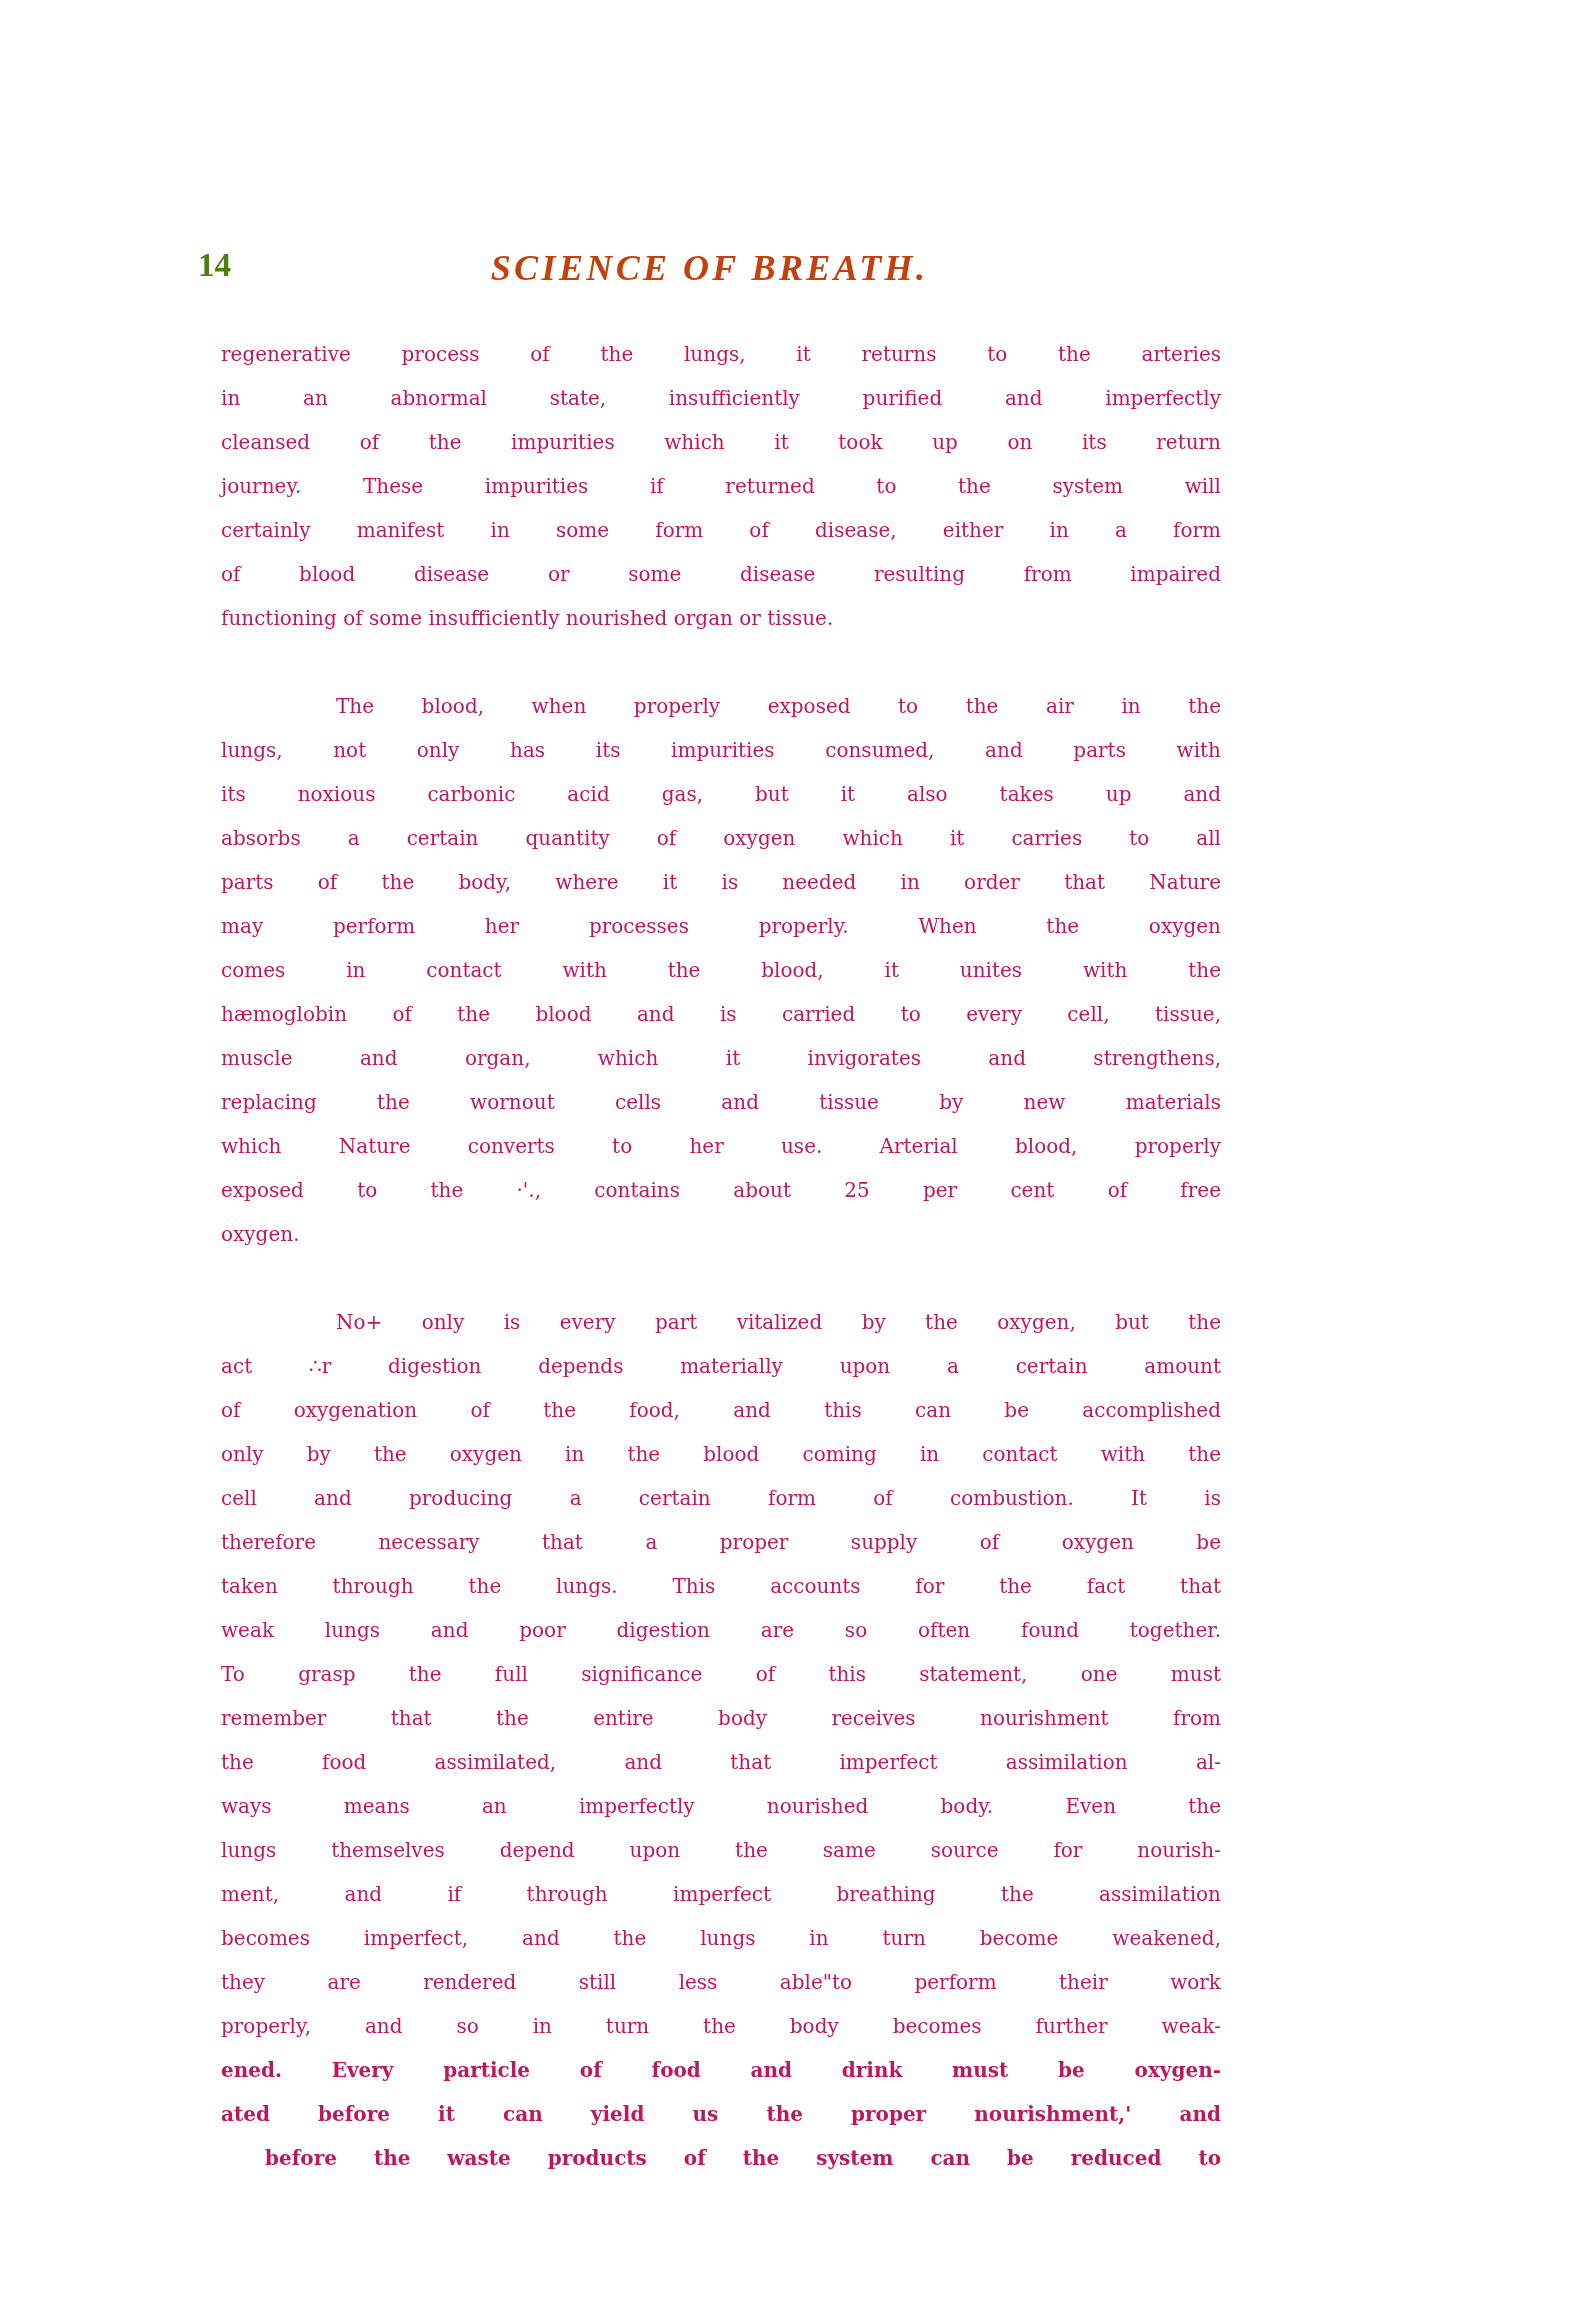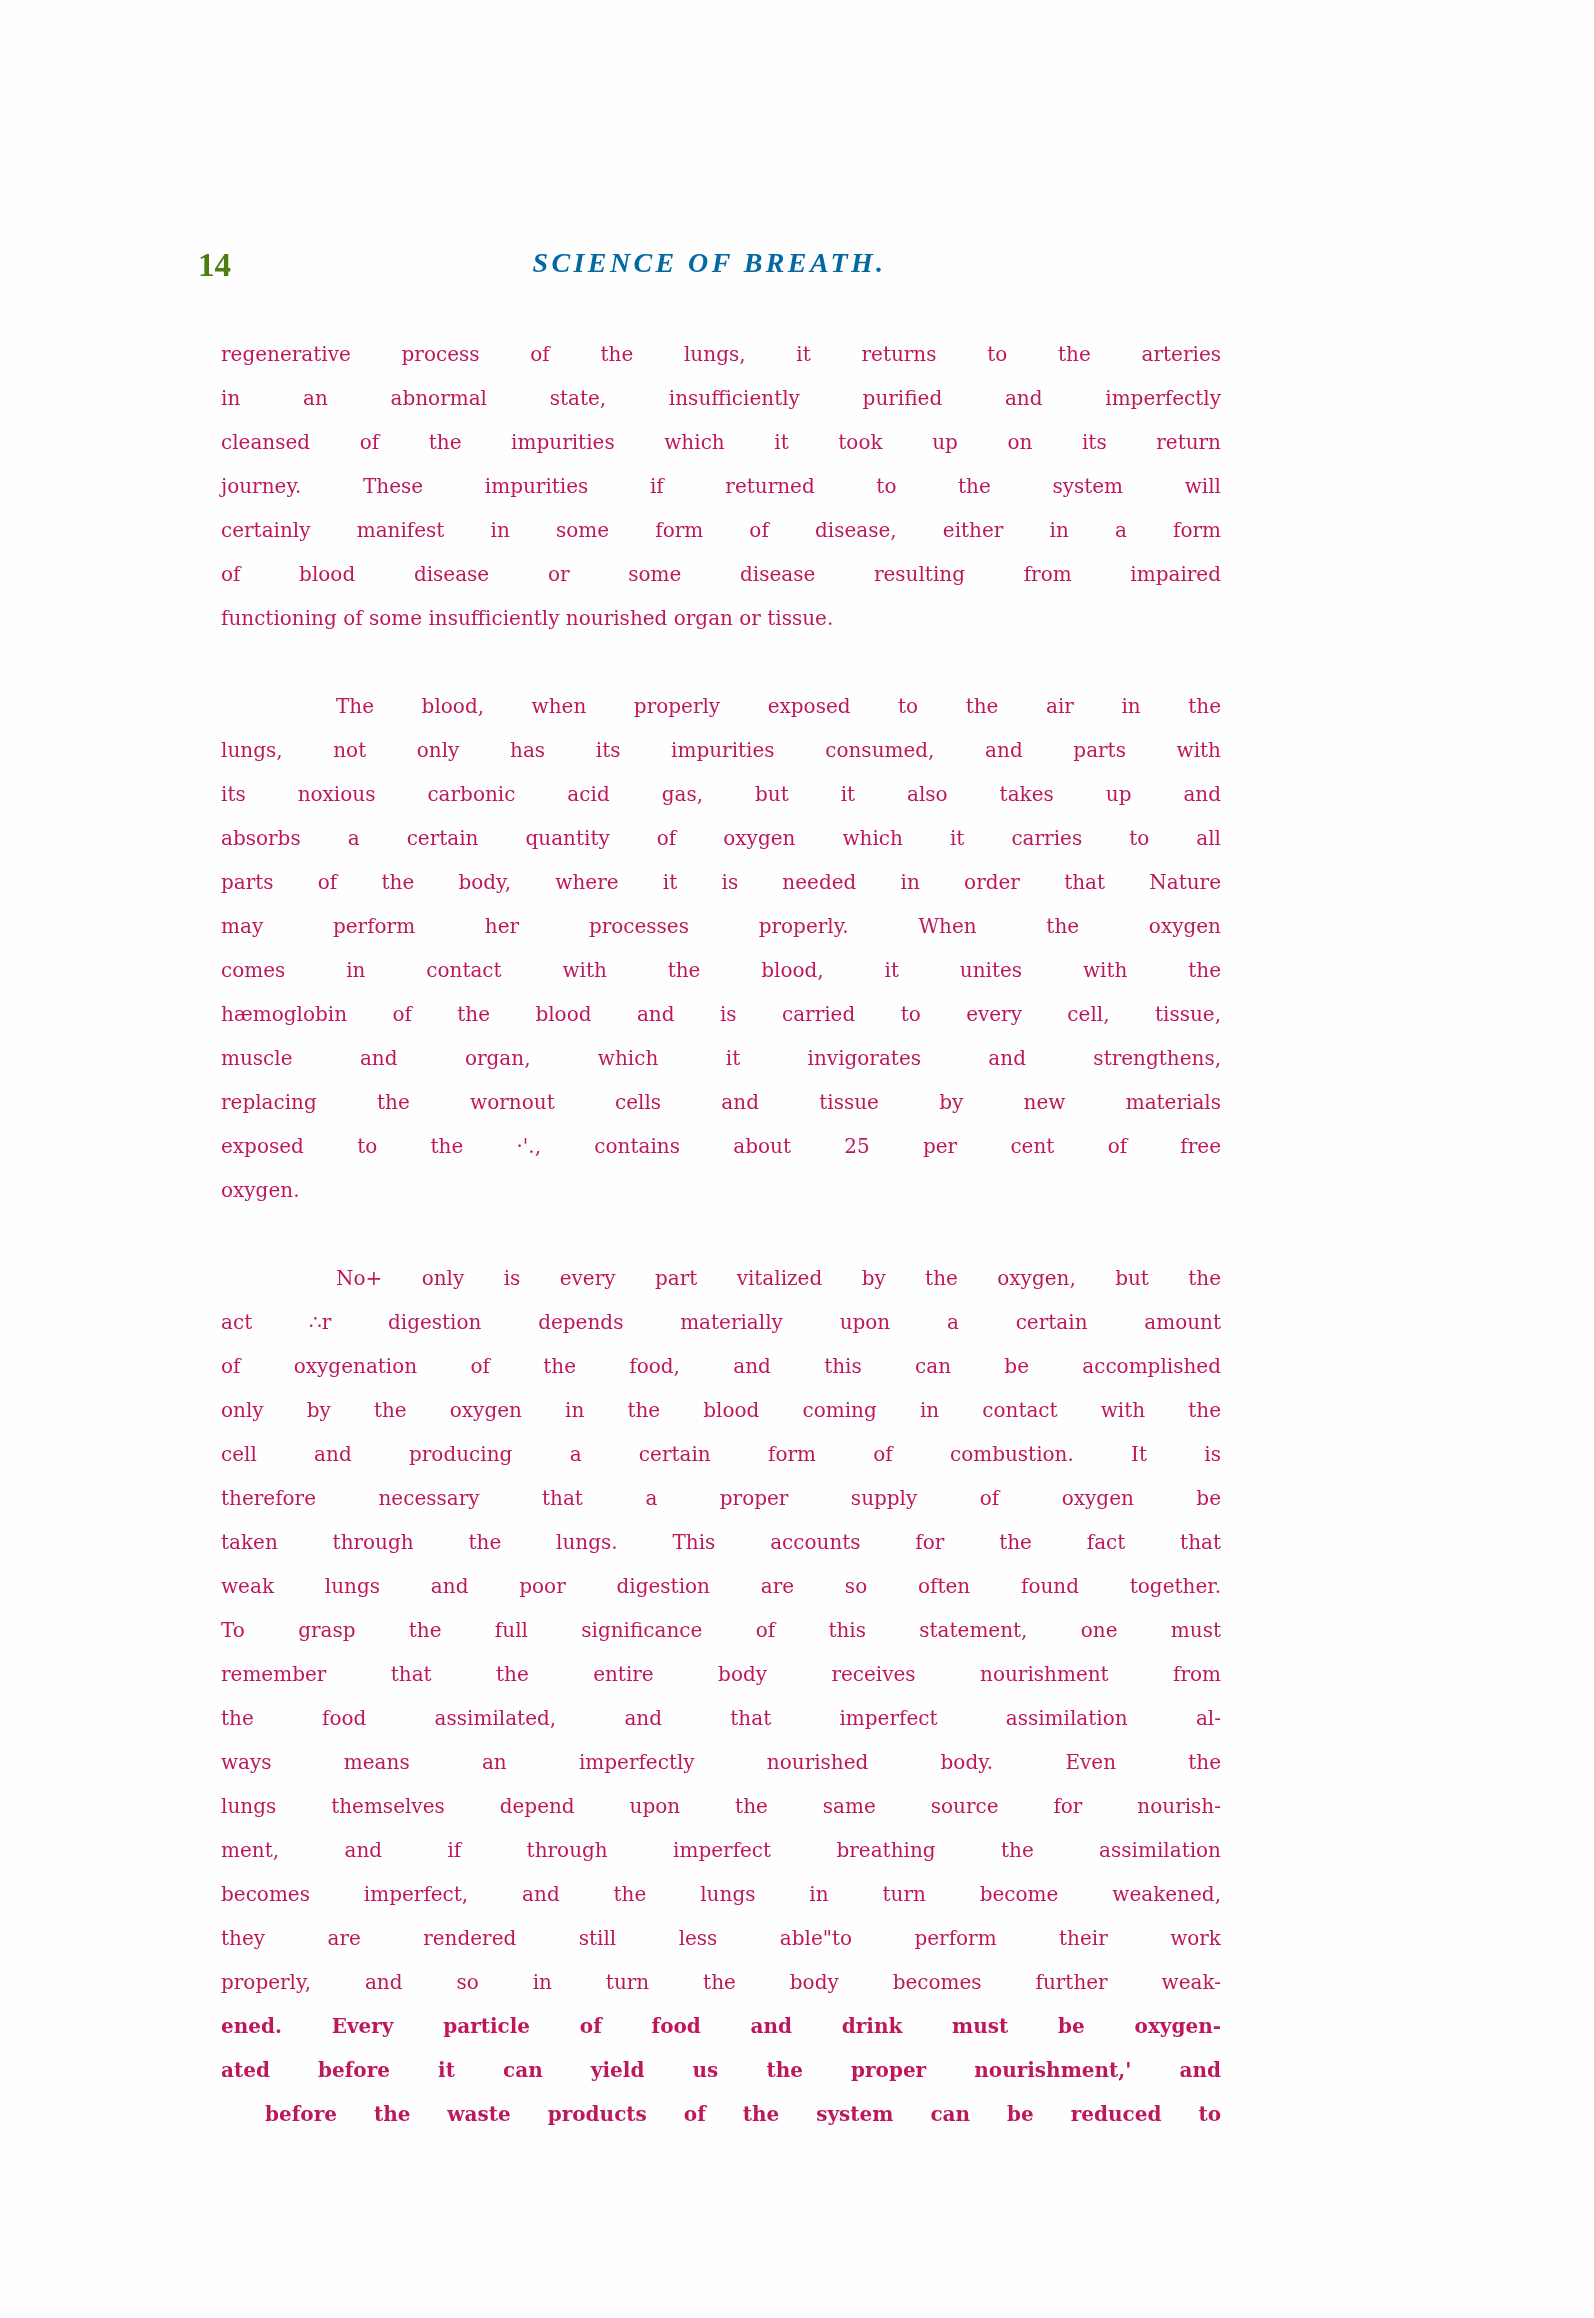--- a/index.html
+++ b/index.html
@@ -1,20 +1,20 @@
 <!DOCTYPE html>
 <html style="font-size:9.2px"><head>
 <meta charset="utf-8">
 <style>
   html, body { margin:0; padding:0; background:#ffffff; }
   body { width:1594px; height:2319px; position:relative; overflow:hidden; }
   .page { position:absolute; left:0; top:0; width:1594px; height:2319px; background:#fefefe; }
   .header { position:absolute; top:247px; left:198px; width:1023px; height:46px; }
   .page-number { position:absolute; left:0; top:0; font-family:"Liberation Serif", serif; font-weight:bold; font-size:33px; color:#4d7c0f; }
-  .running-title { position:absolute; left:0; width:1023px; top:0; text-align:center; font-family:"Liberation Serif", serif; font-style:italic; font-weight:bold; font-size:28px; letter-spacing:3.4px; color:#0369a1; }
+  .running-title { position:absolute; left:0; width:1023px; top:0; text-align:center; font-family:"Liberation Serif", serif; font-style:italic; font-weight:bold; font-size:36px; letter-spacing:3.4px; color:#c2410c; }
   .body-text { position:absolute; left:221px; top:332px; width:1000px; }
   .line { display:block; height:44px; line-height:44px; font-family:"DejaVu Serif", serif; font-size:20px; color:#be185d; text-align:justify; text-align-last:justify; white-space:nowrap; overflow:visible; }
   .line.last { text-align-last:left; }
   .line.indent { padding-left:115px;margin-top:44px; }
   .line.bold { font-weight:bold;margin-left:44px; }
   .line.semibold { font-weight:600; }
 </style>
 </head>
 <body>
 
@@ -35,20 +35,21 @@
     <span class="line indent">The blood, when properly exposed to the air in the</span>
     <span class="line">lungs, not only has its impurities consumed, and parts with</span>
     <span class="line">its noxious carbonic acid gas, but it also takes up and</span>
     <span class="line">absorbs a certain quantity of oxygen which it carries to all</span>
     <span class="line">parts of the body, where it is needed in order that Nature</span>
     <span class="line">may perform her processes properly.  When the oxygen</span>
     <span class="line">comes in contact with the blood, it unites with the</span>
     <span class="line">hæmoglobin of the blood and is carried to every cell, tissue,</span>
     <span class="line">muscle and organ, which it invigorates and strengthens,</span>
     <span class="line">replacing the wornout cells and tissue by new materials</span>
+    <span class="line">which Nature converts to her use.  Arterial blood, properly</span>
     <span class="line">exposed to the ·'., contains about 25 per cent of free</span>
     <span class="line last">oxygen.</span>
     <span class="line indent">No+ only is every part vitalized by the oxygen, but the</span>
     <span class="line">act ∴r digestion depends materially upon a certain amount</span>
     <span class="line">of oxygenation of the food, and this can be accomplished</span>
     <span class="line">only by the oxygen in the blood coming in contact with the</span>
     <span class="line">cell and producing a certain form of combustion.  It is</span>
     <span class="line">therefore necessary that a proper supply of oxygen be</span>
     <span class="line">taken through the lungs.  This accounts for the fact that</span>
     <span class="line">weak lungs and poor digestion are so often found together.</span>

